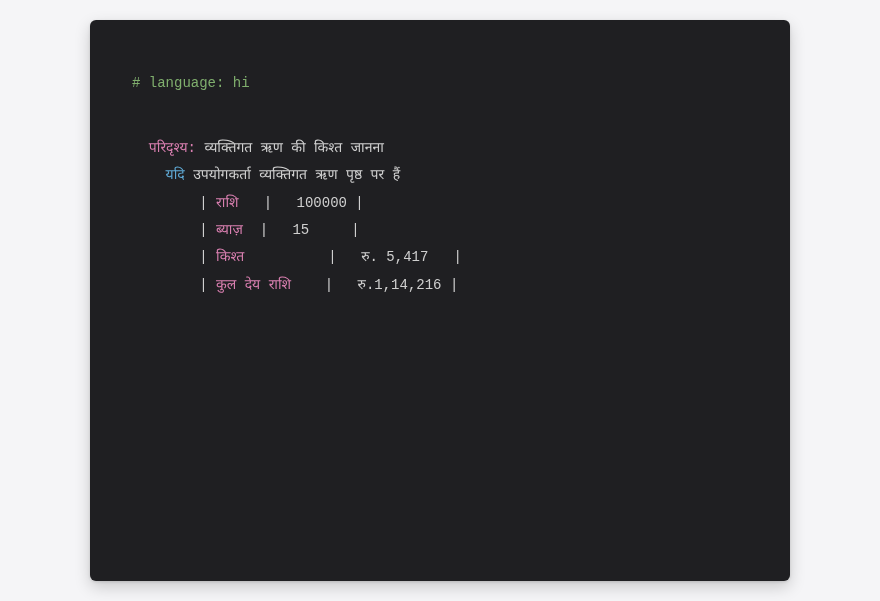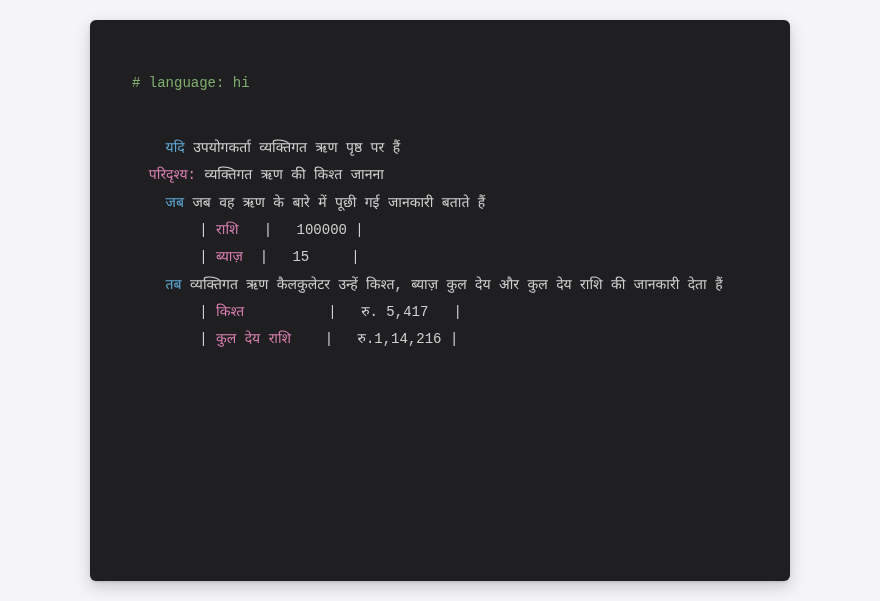--- a/index.html
+++ b/index.html
@@ -42,31 +42,29 @@
 
 <div class="code-panel">
 
   <div class="line"><span class="comment"># language: hi</span></div>
 
   <div class="blank"></div>
 
 
   <div class="blank"></div>
 
+  <div class="line"><span>  </span><span class="scenario">परिदृश्य:</span><span class="step-txt"> व्यक्तिगत ऋण की किश्त जानना</span></div>
+
   <div class="line"><span>    </span><span class="kw-given">यदि</span><span class="step-txt"> उपयोगकर्ता व्यक्तिगत ऋण पृष्ठ पर हैं</span></div>
 
-  <div class="line"><span>  </span><span class="scenario">परिदृश्य:</span><span class="step-txt"> व्यक्तिगत ऋण की किश्त जानना</span></div>
-
-  <div class="line"><span>    </span><span class="kw-when">जब</span><span class="step-txt"> जब वह ऋण के बारे में पूछी गई जानकारी बताते हैं</span></div>
 
   <div class="line"><span>        </span><span class="pipe">|</span><span class="cell-name"> राशि   </span><span class="pipe">|</span><span class="cell-val"> 100000 </span><span class="pipe">|</span></div>
 
 
   <div class="line"><span>        </span><span class="pipe">|</span><span class="cell-name"> ब्याज़  </span><span class="pipe">|</span><span class="cell-val"> 15     </span><span class="pipe">|</span></div>
 
-  <div class="line"><span>    </span><span class="kw-then">तब</span><span class="step-txt"> व्यक्तिगत ऋण कैलकुलेटर उन्हें किश्त, ब्याज़ कुल देय और कुल देय राशि की जानकारी देता हैं</span></div>
 
   <div class="line"><span>        </span><span class="pipe">|</span><span class="cell-name"> किश्त          </span><span class="pipe">|</span><span class="cell-val"> रु. 5,417   </span><span class="pipe">|</span></div>
 
 
   <div class="line"><span>        </span><span class="pipe">|</span><span class="cell-name"> कुल देय राशि    </span><span class="pipe">|</span><span class="cell-val"> रु.1,14,216 </span><span class="pipe">|</span></div>
 
 </div>
 
 </body></html>

